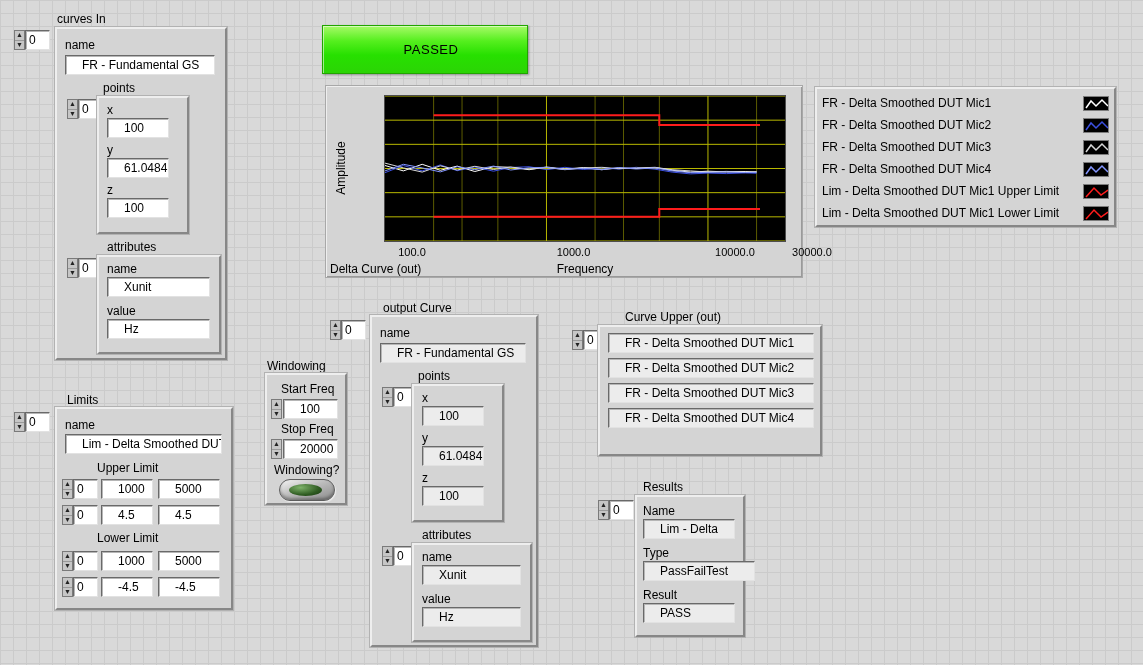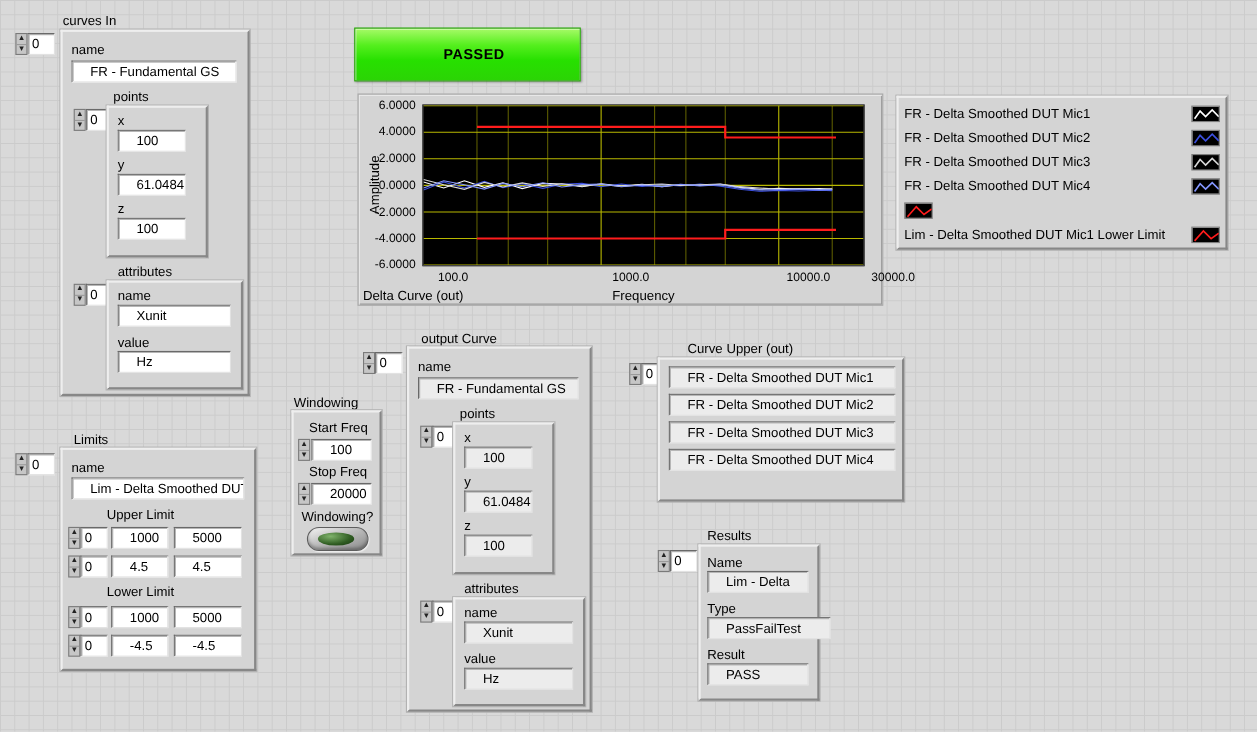--- a/index.html
+++ b/index.html
@@ -27,21 +27,21 @@
     padding: 2px 16px; line-height: 14px; white-space: nowrap; overflow: hidden;
   }
   .fld.ind { background: #ececec; }
   .idx { position: absolute; display: flex; height: 20px; }
   .arrs { width: 11px; display: flex; flex-direction: column; border: 1px solid #7a7a7a; background: #c6c6c6; }
   .arr { flex: 1; font-size: 7px; line-height: 8px; text-align: center; color: #222; border-bottom: 1px solid #9a9a9a; cursor: pointer; overflow: hidden; }
   .arr:last-child { border-bottom: none; }
   .idx .val { width: 25px; background: #fff; border: 1px solid; border-color: #696969 #e2e2e2 #e2e2e2 #696969; box-shadow: inset 1px 1px 0 #b6b6b6; padding: 2px 3px; line-height: 14px; }
   .passed {
     position: absolute; display: flex; align-items: center; justify-content: center;
-    font-weight: bold; font-size: 13px; letter-spacing: 0.5px;
+    font-weight: normal; font-size: 13px; letter-spacing: 0.5px;
     background: linear-gradient(to bottom, #a7fa68 0%, #55ef1e 32%, #27e000 62%, #2bd405 100%);
     border: 1px solid #21a400;
     box-shadow: inset 1px 1px 0 rgba(255,255,255,.55), 1px 1px 2px rgba(0,0,0,.35);
     padding-left: 12px;
   }
   .chartbox {
     position: absolute; background: #d4d4d4;
     border: 1px solid #a8a8a8;
     box-shadow: inset 1px 1px 0 #eeeeee, inset -1px -1px 0 #9a9a9a;
   }
@@ -112,29 +112,20 @@
     <div class="fld" style="left:8px;top:20px;width:103px">Xunit</div>
     <div class="lbl" style="left:8px;top:47px">value</div>
     <div class="fld" style="left:8px;top:62px;width:103px">Hz</div>
   </div>
 </div>
 
 <div class="passed" style="left:322px;top:25px;width:206px;height:49px">PASSED</div>
 
 <div class="chartbox" style="left:325px;top:85px;width:478px;height:193px">
   <div class="ylab" style="left:-20px;top:75px">Amplitude</div>
-  <div id="y-ticks" style="position:absolute;left:0;top:9px;width:55px;height:147px">
-      <div class="ytick" style="top: -5px;">6.0000</div>
-      <div class="ytick" style="top: 19.1667px;">4.0000</div>
-      <div class="ytick" style="top: 43.3333px;">2.0000</div>
-      <div class="ytick" style="top: 67.5px;">0.0000</div>
-      <div class="ytick" style="top: 91.6667px;">-2.0000</div>
-      <div class="ytick" style="top: 115.833px;">-4.0000</div>
-      <div class="ytick" style="top: 140px;">-6.0000</div>
-    </div>
   <div id="plot-area" class="plot" style="left:58px;top:9px;width:402px;height:147px"><svg width="400" height="145">
         <line x1="48.60965043038218" y1="0" x2="48.60965043038218" y2="145" stroke="#5c5c00" stroke-width="1"></line>
         <line x1="77.04447310531978" y1="0" x2="77.04447310531978" y2="145" stroke="#5c5c00" stroke-width="1"></line>
         <line x1="112.86811301695792" y1="0" x2="112.86811301695792" y2="145" stroke="#5c5c00" stroke-width="1"></line>
         <line x1="210.08741387772227" y1="0" x2="210.08741387772227" y2="145" stroke="#5c5c00" stroke-width="1"></line>
         <line x1="238.5222365526599" y1="0" x2="238.5222365526599" y2="145" stroke="#5c5c00" stroke-width="1"></line>
         <line x1="274.34587646429804" y1="0" x2="274.34587646429804" y2="145" stroke="#5c5c00" stroke-width="1"></line>
         <line x1="371.5651773250624" y1="0" x2="371.5651773250624" y2="145" stroke="#5c5c00" stroke-width="1"></line>
         <line x1="0" y1="0" x2="400" y2="0" stroke="#b8b800" stroke-width="1"></line>
         <line x1="0" y1="24.166666666666664" x2="400" y2="24.166666666666664" stroke="#b8b800" stroke-width="1"></line>
@@ -185,20 +176,21 @@
       </svg>
   </div>
   <div class="legend-row">
     <span class="txt">FR - Delta Smoothed DUT Mic4</span>
     <svg class="legend-icon" width="26" height="15">
         <rect x="0" y="0" width="26" height="15" fill="#000"></rect>
         <polyline points="2,11 7,4 12,9 18,3 24,9" fill="none" stroke-width="1.5" stroke="#8496ff"></polyline>
       </svg>
   </div>
   <div class="legend-row">
+    <span class="txt">Lim - Delta Smoothed DUT Mic1 Upper Limit</span>
     <svg class="legend-icon" width="26" height="15">
         <rect x="0" y="0" width="26" height="15" fill="#000"></rect>
         <polyline points="2,12 10,3 17,10 24,5" fill="none" stroke-width="1.5" stroke="#ff1c1c"></polyline>
       </svg>
   </div>
   <div class="legend-row">
     <span class="txt">Lim - Delta Smoothed DUT Mic1 Lower Limit</span>
     <svg class="legend-icon" width="26" height="15">
         <rect x="0" y="0" width="26" height="15" fill="#000"></rect>
         <polyline points="2,12 10,3 17,10 24,5" fill="none" stroke-width="1.5" stroke="#ff1c1c"></polyline>

